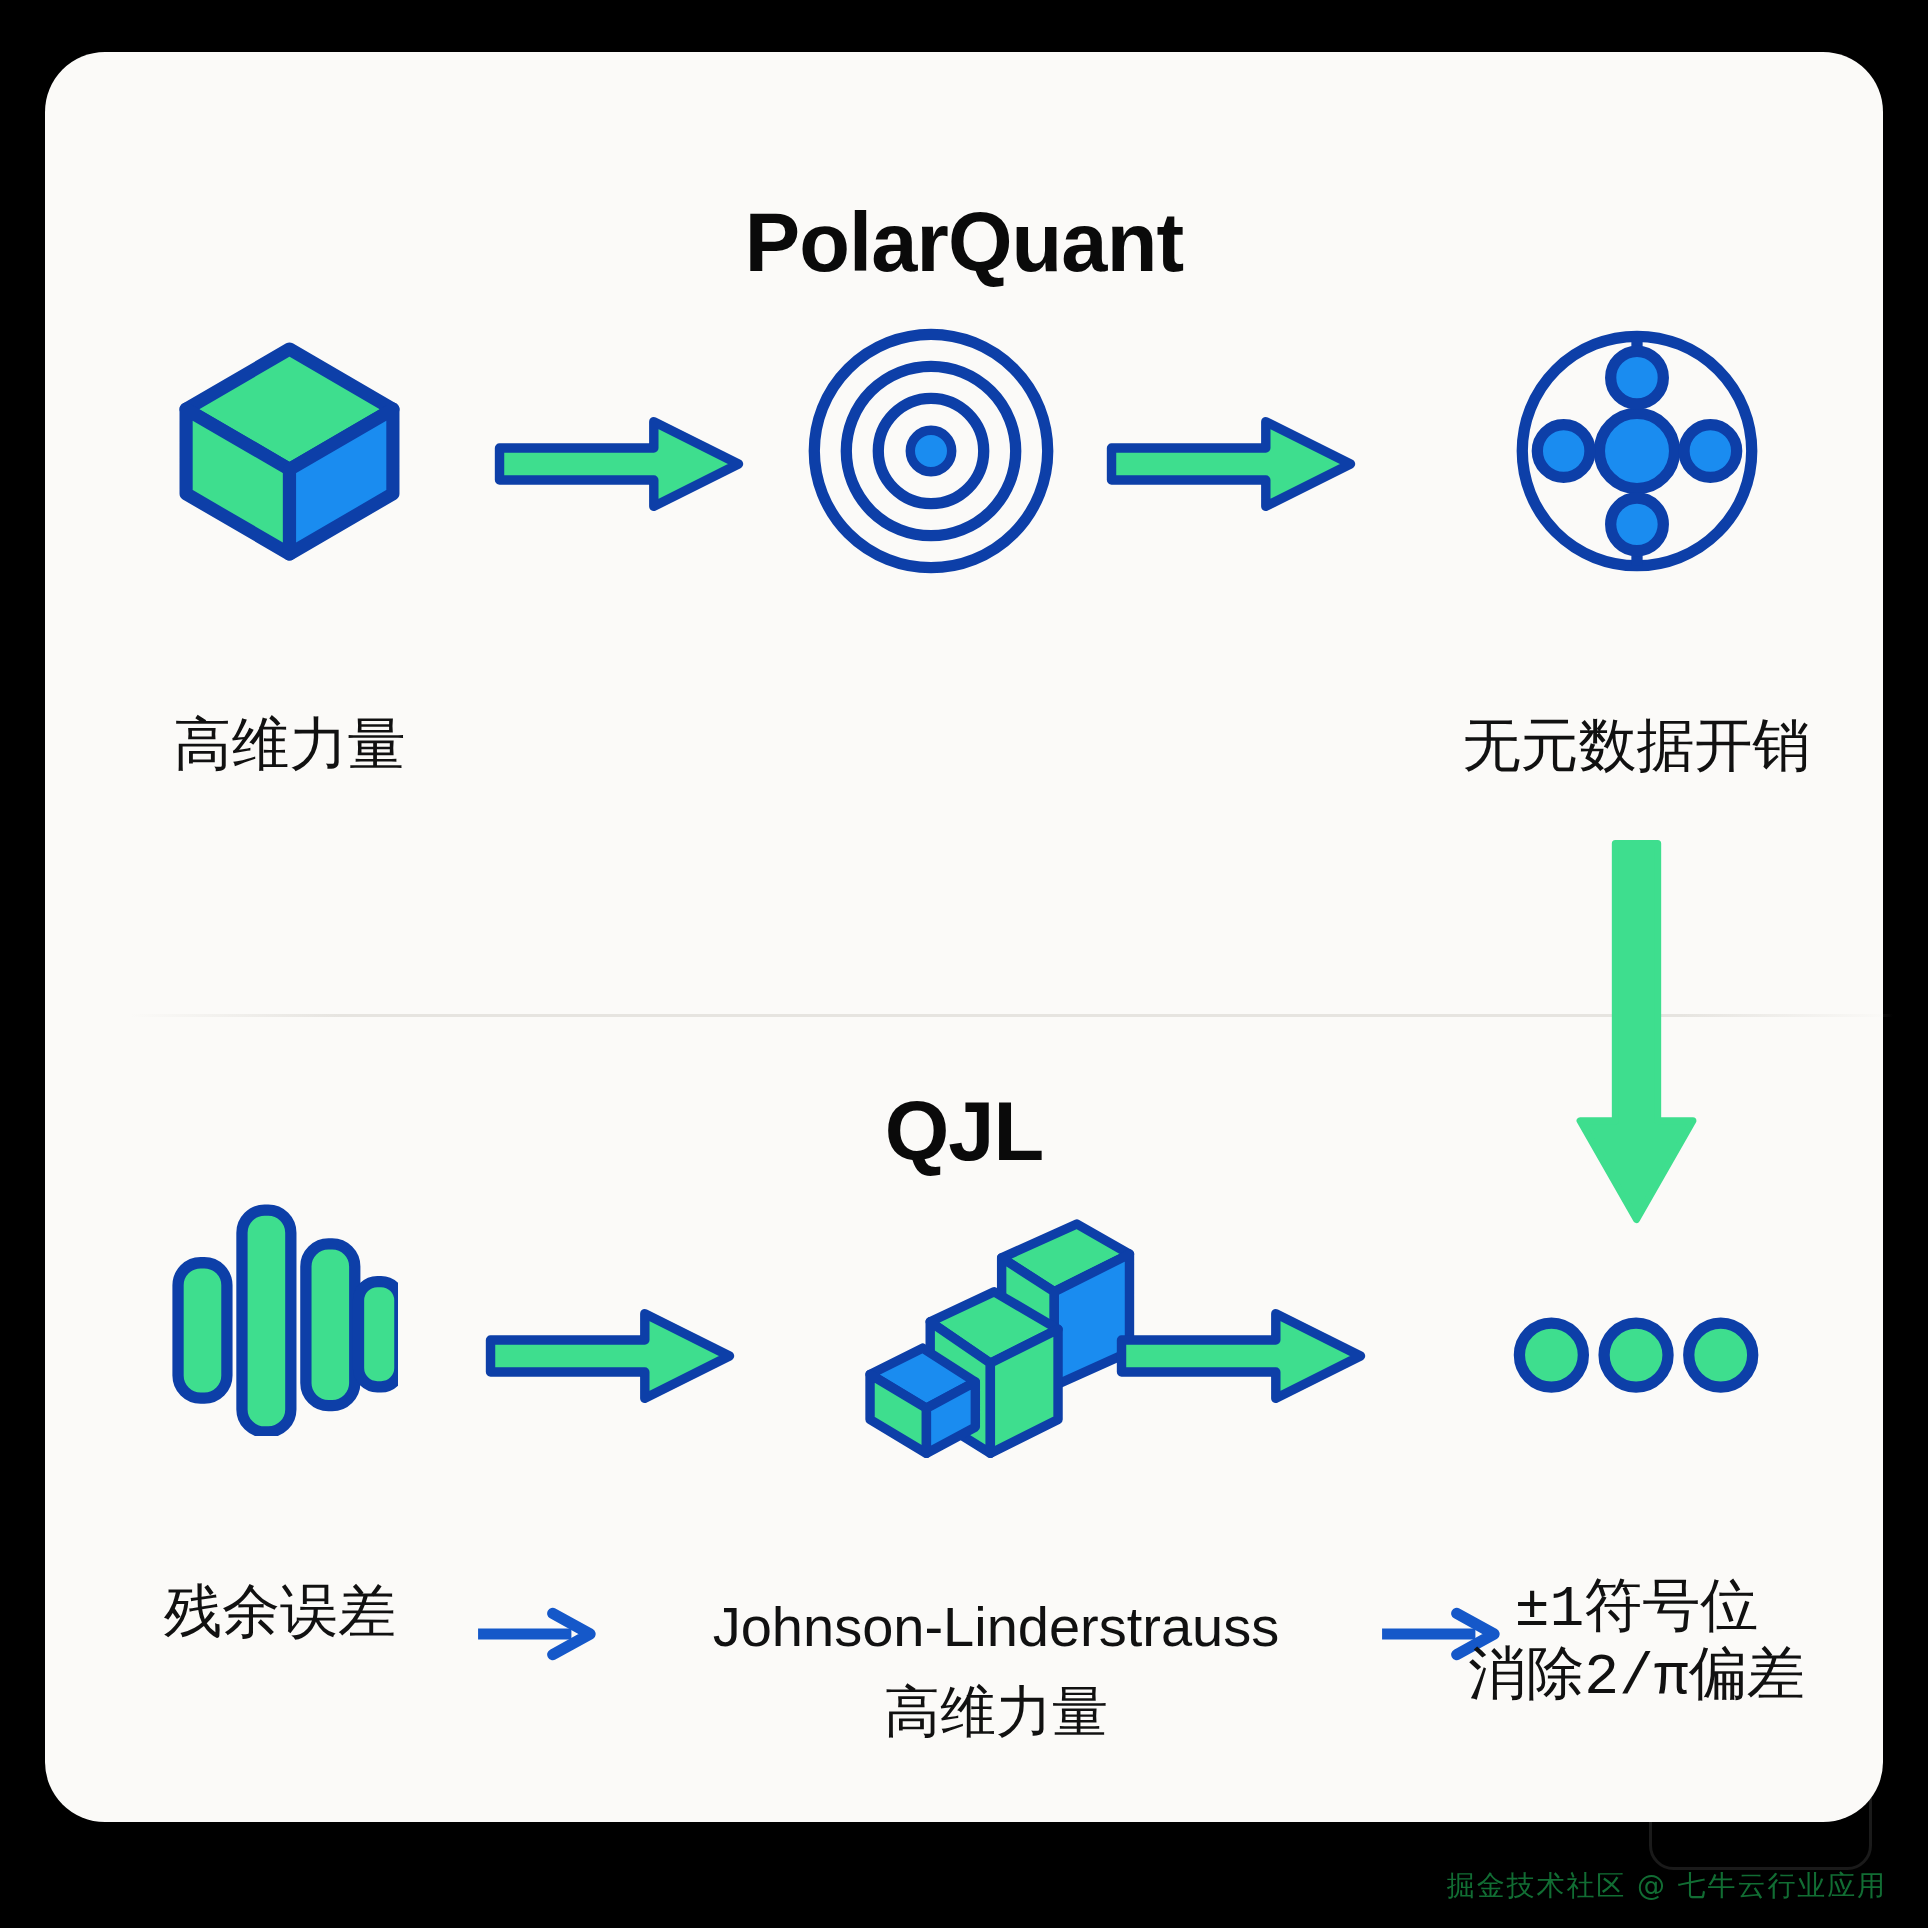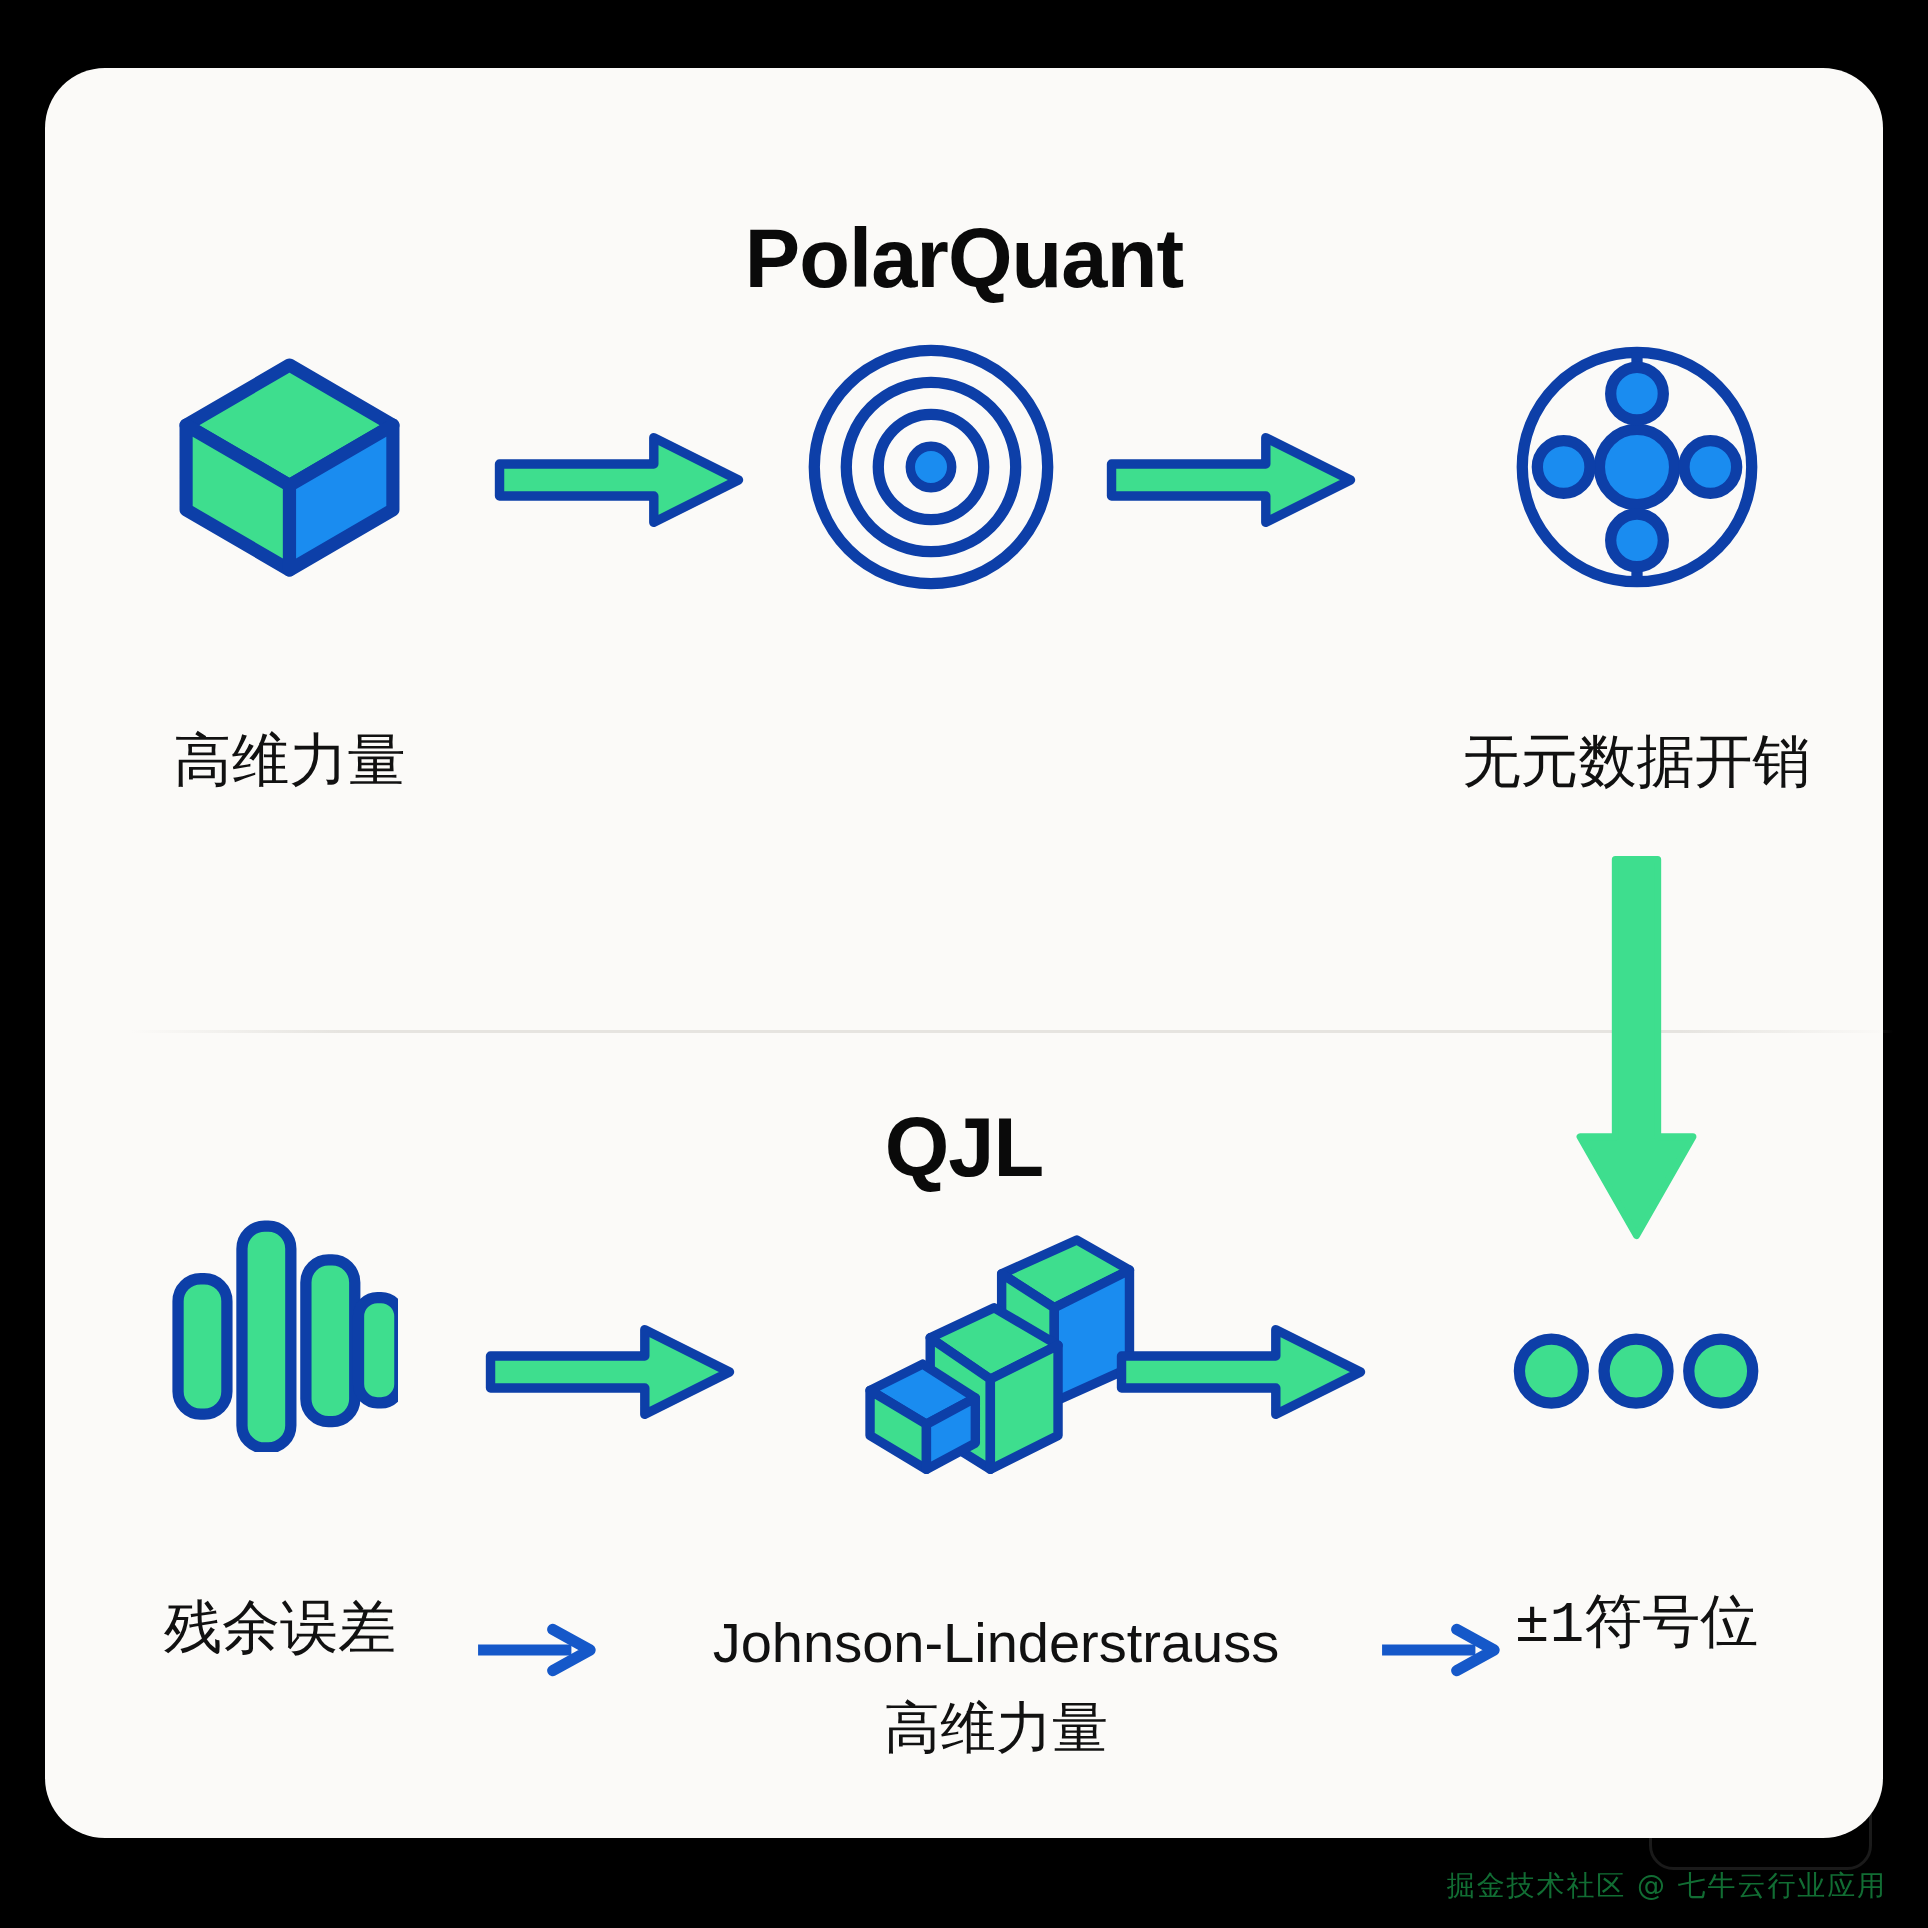--- a/index.html
+++ b/index.html
@@ -1,18 +1,18 @@
 <!DOCTYPE html>
 <html style="font-size:15px"><head>
 <meta charset="utf-8">
 <style>
   html,body{margin:0;padding:0;background:#000;}
   body{width:1928px;height:1928px;font-family:"Liberation Sans","DejaVu Sans",sans-serif;overflow:hidden;}
   .stage{position:relative;width:1928px;height:1928px;background:#000;}
-  .card{position:absolute;left:45px;top:68px;width:1838px;height:1770px;background:#fbfaf8;border-radius:60px;}
+  .card{position:absolute;left:45px;top:52px;width:1838px;height:1770px;background:#fbfaf8;border-radius:60px;}
   .title{position:absolute;left:0;right:0;text-align:center;font-weight:bold;color:#0a0a0a;letter-spacing:-0.9px;}
   #pq-title{top:143px;font-size:83px;}
   #qjl-title{top:1032px;font-size:83px;}
   .divider{position:absolute;left:85px;width:1763px;height:2.8px;top:962px;
            background:linear-gradient(to right,rgba(0,0,0,0),#e6e4e0 12%,#e6e4e0 88%,rgba(0,0,0,0));}
   .cell{position:absolute;text-align:center;}
   .lbl{font-size:58px;color:#111;line-height:1.18;font-weight:500;white-space:nowrap;}
   .lbl2{font-size:56px;color:#111;line-height:1.22;white-space:nowrap;font-weight:400;margin-top:17px;}
   .icon{display:block;margin:0 auto;}
   .w-mark{position:absolute;right:41px;bottom:22.6px;color:#15803d;font-size:28px;letter-spacing:1.9px;
@@ -158,20 +158,21 @@
 
     <div class="cell" style="left:1309px;top:1554px;width:169px;">
       <svg class="icon" width="122" height="56" viewBox="0 0 65 30">
         <line x1="2" y1="15" x2="52" y2="15" stroke="#1558c9" stroke-width="6"></line>
         <polyline points="42,4 62,15 42,26" fill="none" stroke="#1558c9" stroke-width="6" stroke-linejoin="round" stroke-linecap="round"></polyline>
       </svg>
     </div>
 
     <div class="cell" style="left:1356px;top:1524px;width:471px;font-family:Liberation Mono, monospace;">
       <div class="lbl">±1符号位</div>
+      <div class="lbl">消除2/π偏差</div>
     </div>
 
   </div>
 
   <div class="ghost"></div>
   <div class="w-mark">掘金技术社区 @ 七牛云行业应用</div>
 </div>
 
 
 </body></html>

